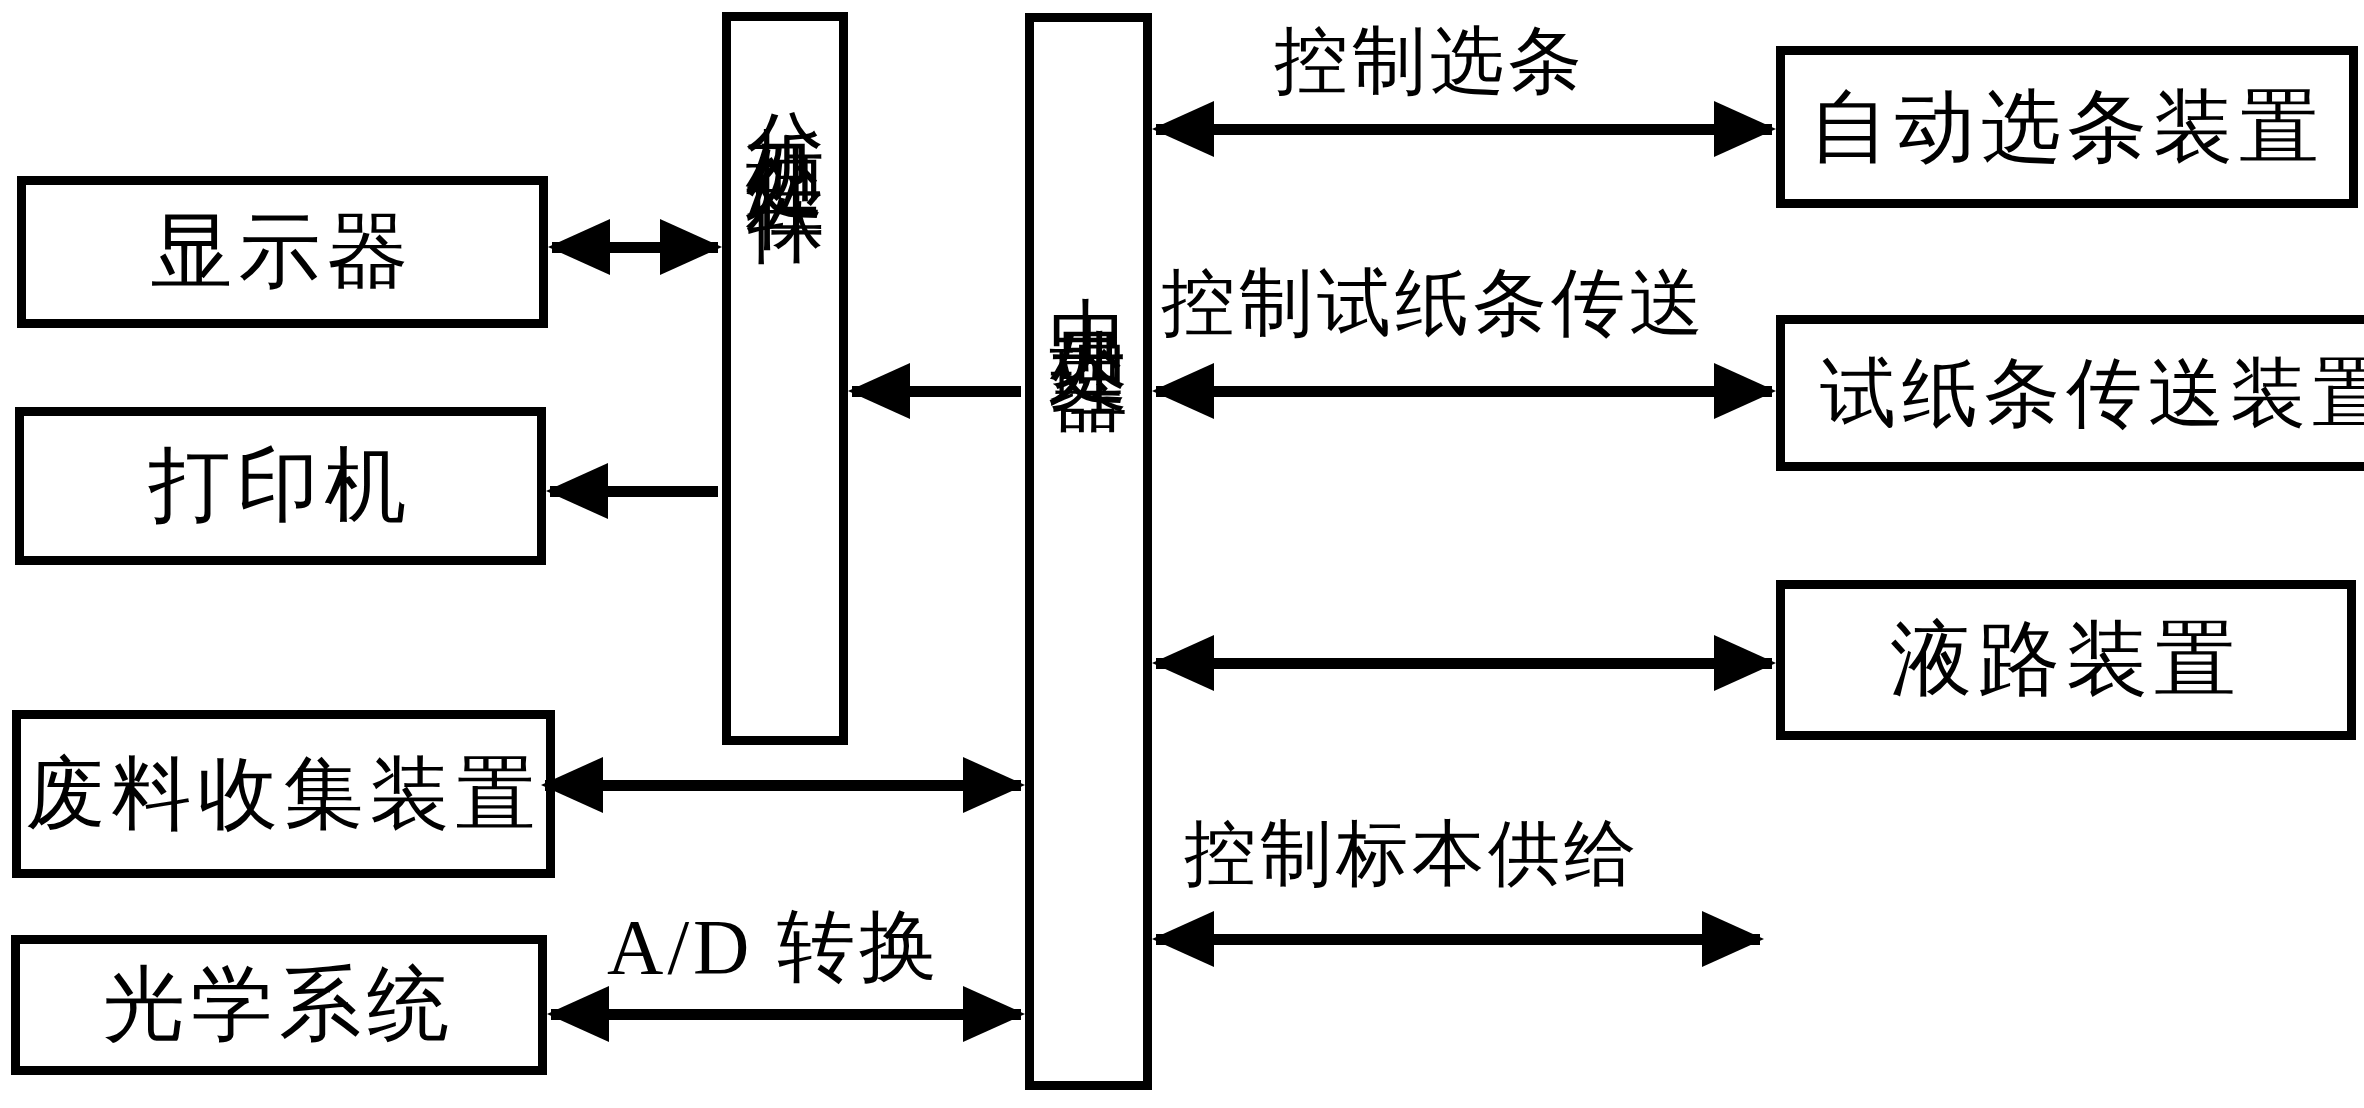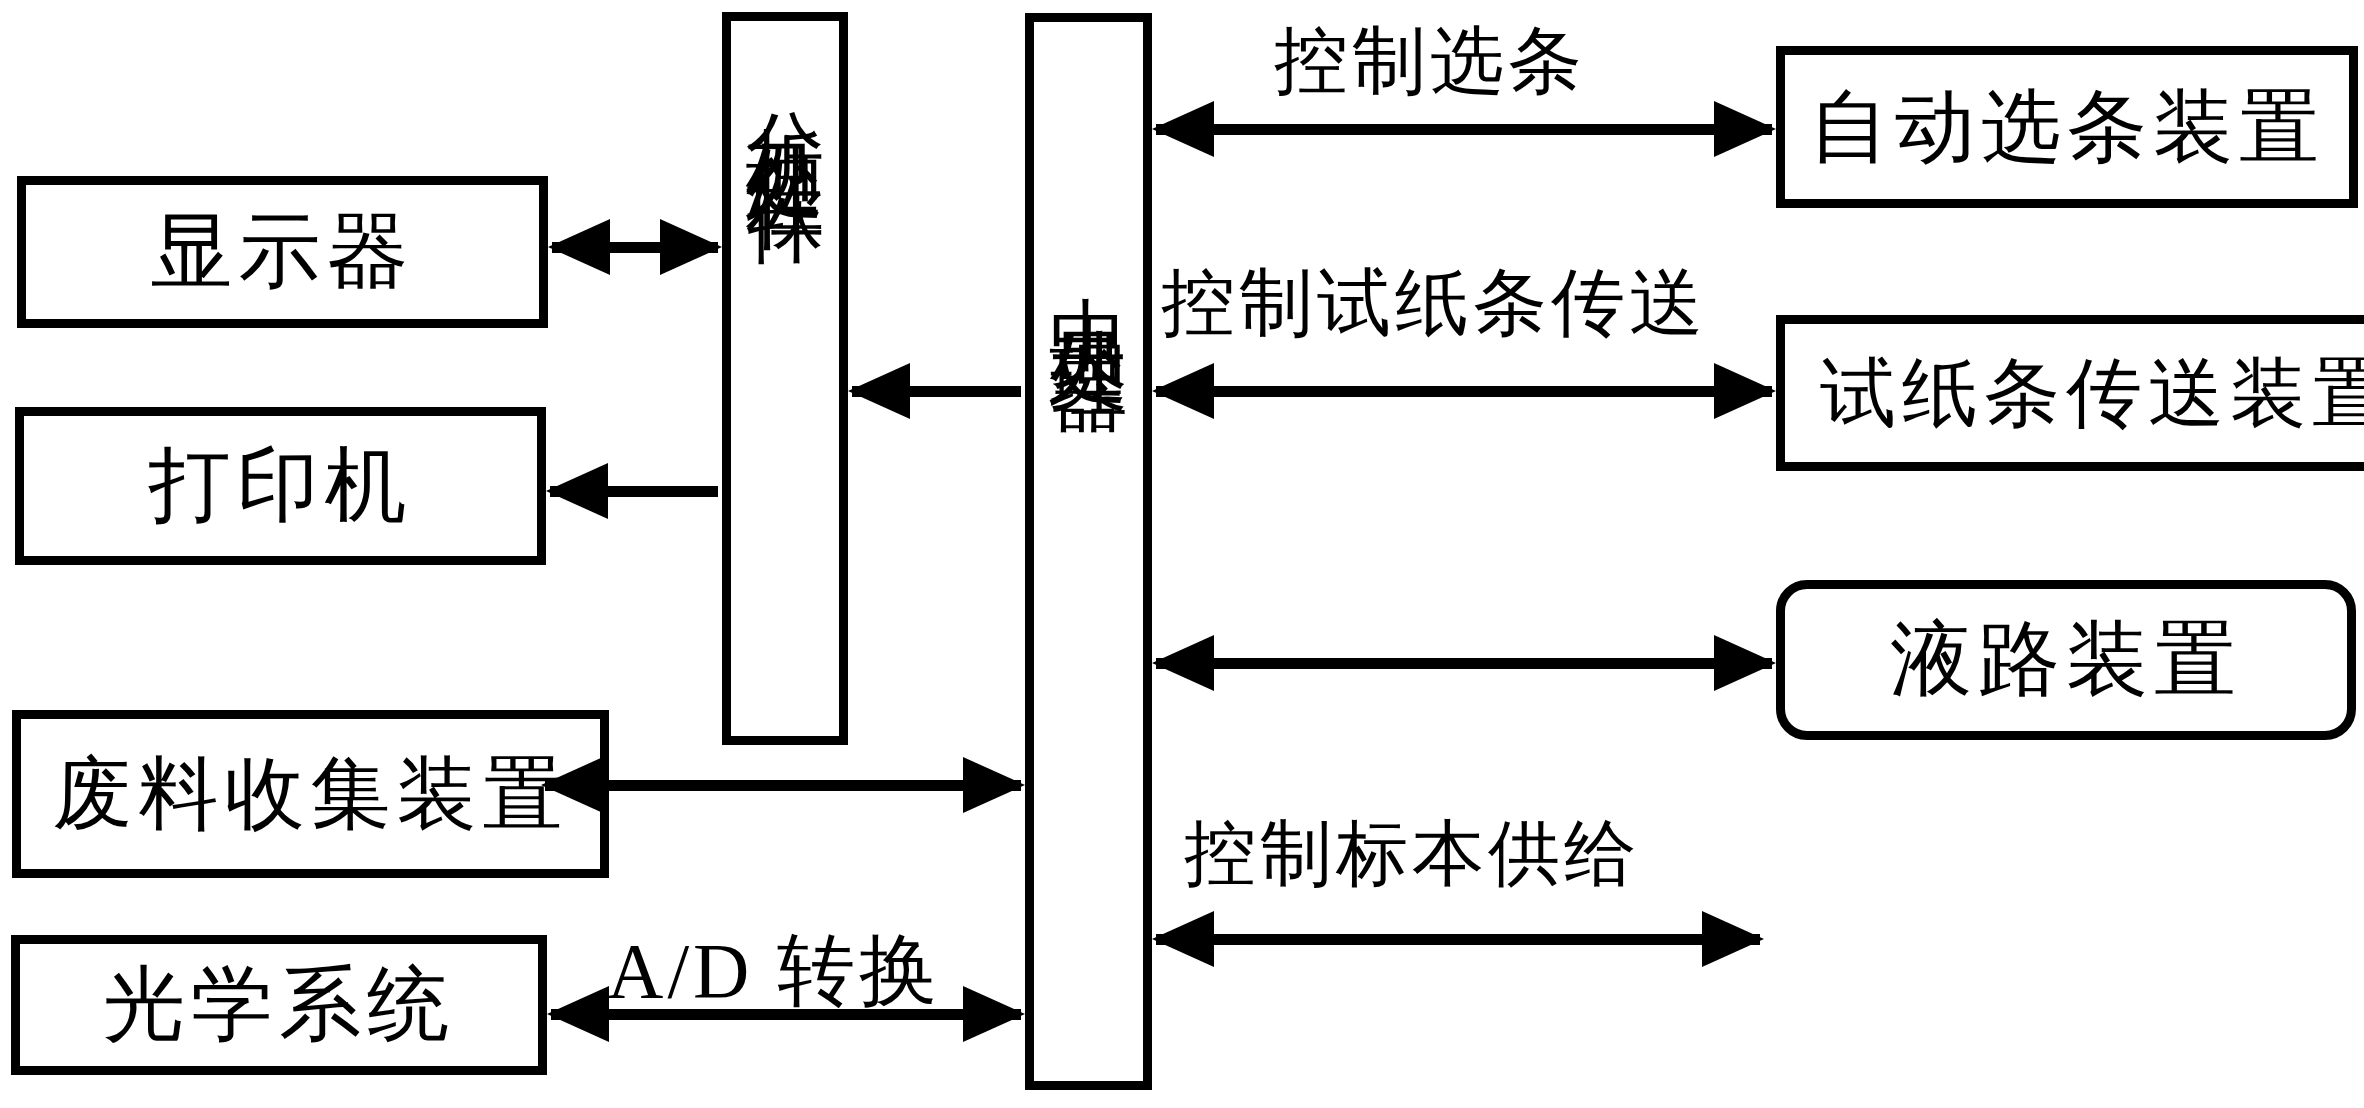--- a/index.html
+++ b/index.html
@@ -39,21 +39,21 @@
 <div id="canvas">
 
   <div class="box" style="left:17px; top:176px; width:531px; height:152px;">
     <span class="lbl fs82">显示器</span>
   </div>
 
   <div class="box" style="left:15px; top:407px; width:531px; height:158px;">
     <span class="lbl fs82">打印机</span>
   </div>
 
-  <div class="box" style="left:12px; top:710px; width:597px; height:168px;">
+  <div class="box" style="left:12px; top:710px; width:543px; height:168px;">
     <span class="lbl fs80">废料收集装置</span>
   </div>
 
   <div class="box" style="left:11px; top:935px; width:536px; height:140px;">
     <span class="lbl fs82">光学系统</span>
   </div>
 
   <div class="box vbox" style="left:722px; top:12px; width:126px; height:733px; padding-top:28px;">
     <span class="lbl fs78">分析处理软件</span>
   </div>
@@ -63,21 +63,21 @@
   </div>
 
   <div class="box" style="left:1776px; top:46px; width:582px; height:162px;">
     <span class="lbl fs80">自动选条装置</span>
   </div>
 
   <div class="box" style="left:1776px; top:315px; width:662px; height:156px;">
     <span class="lbl fs76">试纸条传送装置</span>
   </div>
 
-  <div class="box" style="left:1776px; top:580px; width:580px; height:160px;border-radius:31px;">
+  <div class="box" style="left:1776px; top:580px; width:580px; height:160px;">
     <span class="lbl fs82">液路装置</span>
   </div>
 
 
   <div class="edge" style="left:548px; top:219px; width:174px;">
     <div class="shaft"></div>
     <div class="head head-left"></div>
     <div class="head head-right"></div>
   </div>
 
@@ -127,15 +127,15 @@
     <div class="head head-right"></div>
   </div>
 
   <div class="edge-label fs74" style="left:1430px; top:24px;">控制选条</div>
 
   <div class="edge-label fs74" style="left:1434px; top:266px;">控制试纸条传送</div>
 
 
   <div class="edge-label fs72" style="left:1412px; top:818px;">控制标本供给</div>
 
-  <div class="edge-label fs78" style="left:774px; top:908px;margin-top:24px;">A/D 转换</div>
+  <div class="edge-label fs78" style="left:774px; top:908px;">A/D 转换</div>
 
 </div>
 
 </body></html>

